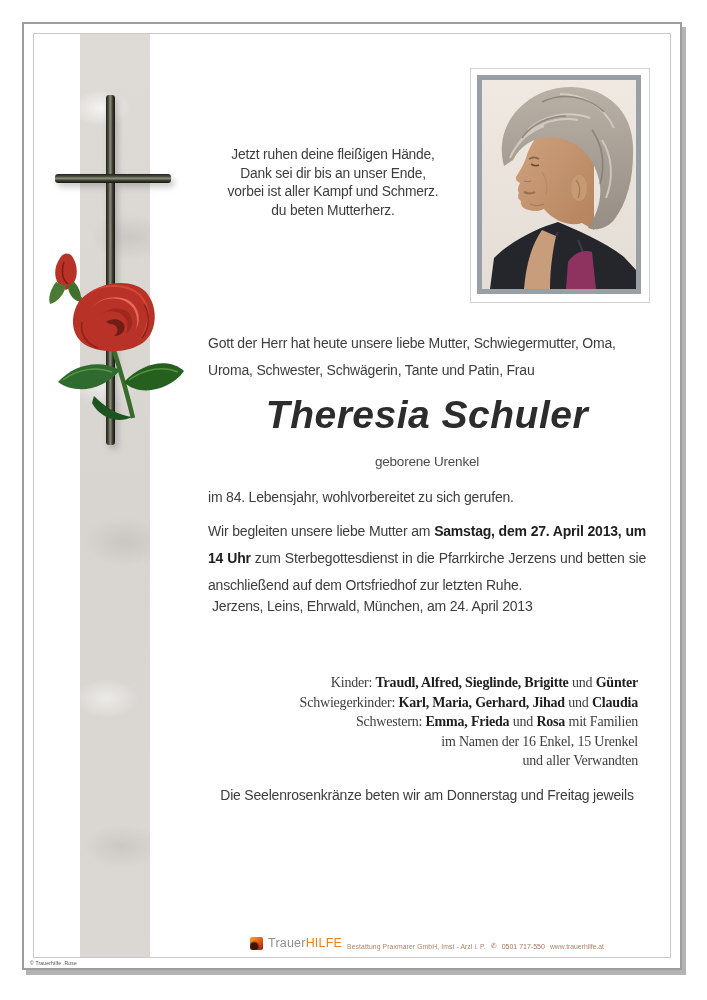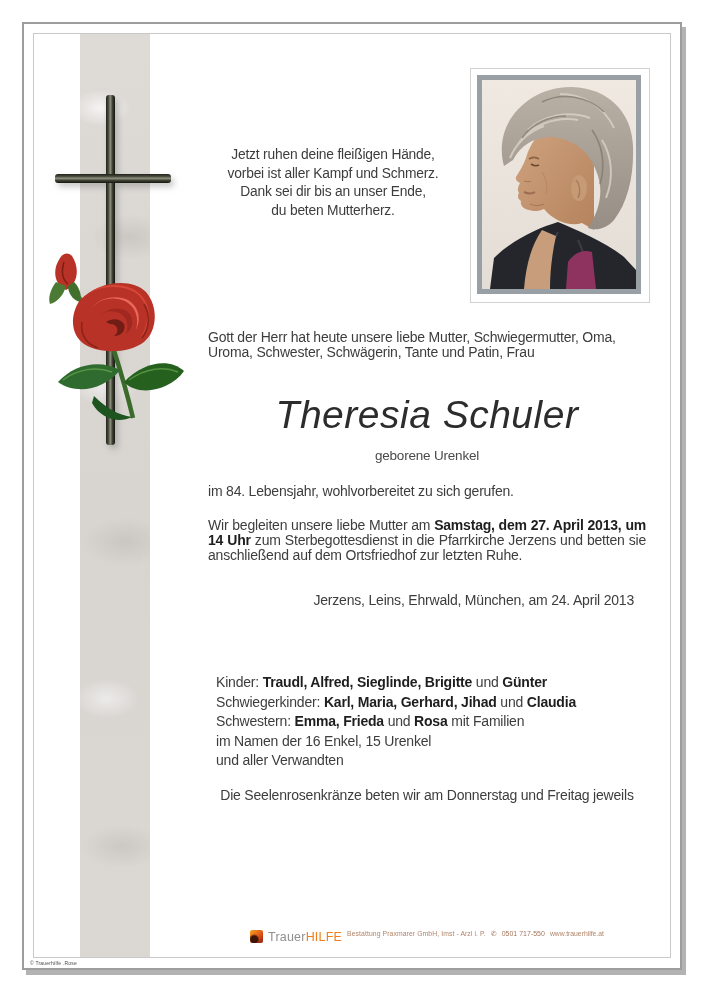--- a/index.html
+++ b/index.html
@@ -42,40 +42,40 @@
   }
   .rose{position:absolute;left:2px;top:196px;}
   
   .photo-frame{
     position:absolute;left:436px;top:34px;width:166px;height:221px;
     border:1px solid #d2d2d2;background:#ffffff;padding:6px;
   }
   .photo-border{border:5px solid #98a0a5;width:154px;height:209px;overflow:hidden;}
   .photo-border svg{display:block;}
   
-  .txt{position:absolute;margin:0;font-size:14px;line-height:15px;letter-spacing:-0.2px;color:#3d3d3d;}
+  .txt{position:absolute;margin:0;font-size:14px;line-height:27px;letter-spacing:-0.2px;color:#3d3d3d;}
   .poem{left:174px;top:112px;width:250px;text-align:center;font-size:13.8px;line-height:18.5px;}
   .intro{left:174px;top:296px;width:440px;text-align:left;}
   .name{
     left:174px;top:358px;width:438px;text-align:center;
-    font-style:italic;font-weight:400;font-size:39px;line-height:46px;
+    font-style:italic;font-weight:700;font-size:39px;line-height:46px;
     letter-spacing:0.5px;color:#2c2c2c;
   }
   .maiden{left:174px;top:414px;width:438px;text-align:center;font-size:13.5px;color:#4a4a4a;}
   .ageline{left:174px;top:450px;width:440px;}
   .funeral{left:174px;top:484px;width:438px;text-align:justify;}
-  .places{left:162px;top:559px;width:438px;text-align:right;}
+  .places{left:178px;top:559px;width:438px;text-align:left;}
   .gratitude{left:174px;top:607px;width:438px;text-align:center;}
-  .family{left:182px;top:639px;width:438px;text-align:left;line-height:19.5px;}
+  .family{left:166px;top:639px;width:438px;text-align:right;line-height:19.5px;font-family:Liberation Serif, serif;}
   .rosary{left:174px;top:752px;width:438px;text-align:center;line-height:18.5px;}
   b{color:#1e1e1e;}
   
   .footer{
     position:absolute;left:174px;top:896px;width:438px;height:20px;
-    display:flex;align-items:flex-start;justify-content:center;gap:5px;white-space:nowrap;
+    display:flex;align-items:flex-end;justify-content:center;gap:5px;white-space:nowrap;
   }
   .logo-box{
     width:13px;height:13px;flex:0 0 auto;border-radius:2px;
     background:
       radial-gradient(circle at 30% 75%, rgba(40,10,5,.85) 0 28%, transparent 40%),
       linear-gradient(135deg,#f6a візьм 0%,#e2571b 55%,#8c1d10 100%);
     background:
       radial-gradient(circle at 32% 72%, rgba(45,12,6,.9) 0 26%, transparent 42%),
       linear-gradient(135deg,#f6a623 0%,#e2571b 55%,#8c1d10 100%);
   }
@@ -158,22 +158,22 @@
           <path d="M64,209 C64,186 68,166 76,152" stroke="#3a3d45" stroke-width="2" fill="none"></path>
           <path d="M108,209 C106,188 102,172 96,160" stroke="#3a3d45" stroke-width="2" fill="none"></path>
           <path d="M42,209 C44,184 50,164 60,150 L74,156 C70,174 68,192 68,209 Z" fill="#c79d7c"></path>
           <path d="M84,209 L86,182 C92,173 101,169 110,172 L114,209 Z" fill="#8e3360"></path>
         </svg>
       </div>
     </div>
 
     <div class="txt poem">
       <div>Jetzt ruhen deine fleißigen Hände,</div>
+      <div>Dank sei dir bis an unser Ende,</div>
       <div>vorbei ist aller Kampf und Schmerz.</div>
-      <div>Dank sei dir bis an unser Ende,</div>
       <div>du beten Mutterherz.</div>
     </div>
 
     <p class="txt intro">Gott der Herr hat heute unsere liebe Mutter, Schwiegermutter, Oma, Uroma, Schwester, Schwägerin, Tante und Patin, Frau</p>
 
     <div class="txt name">Theresia Schuler</div>
     <div class="txt maiden">geborene Urenkel</div>
 
     <p class="txt ageline">im 84. Lebensjahr, wohlvorbereitet zu sich gerufen.</p>
 

